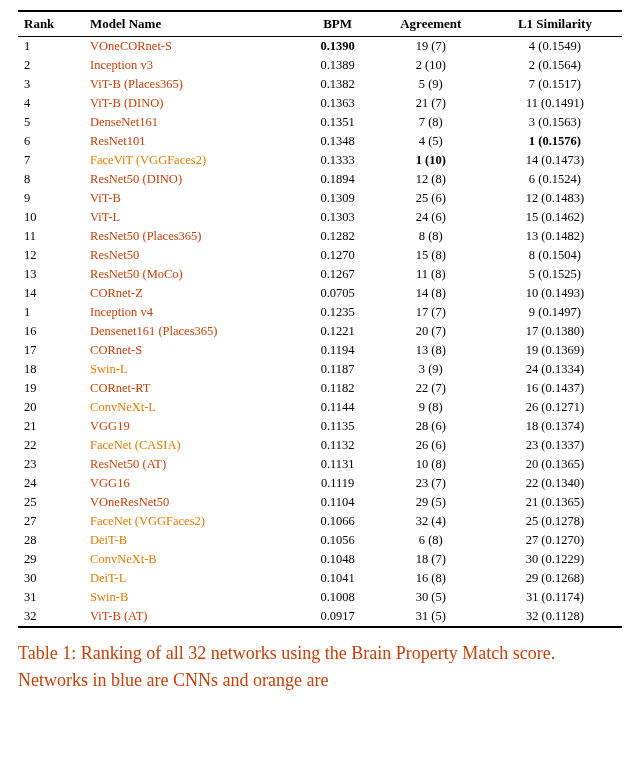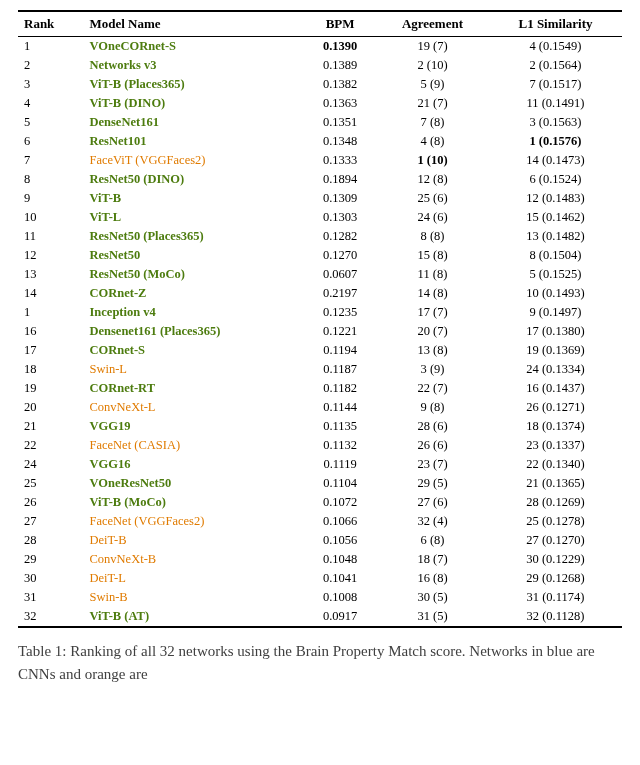--- a/index.html
+++ b/index.html
@@ -30,27 +30,27 @@
     }
     thead th.center { text-align: center; }
     tbody tr td {
       padding: 2px 6px;
       font-size: 12.5px;
     }
     tbody tr:last-child {
       border-bottom: 2px solid #000;
     }
     td.center { text-align: center; }
-    .blue { color: #4d7c0f; font-weight: bold; }
+    .blue { color: #c2410c; }
     .orange { color: #e07b00; margin-left: 28px; }
     .caption {
       padding: 6px 18px 8px 18px;
-      font-size: 15px;
+      font-size: 18px;
       line-height: 1.5;
-      color: #404040;
+      color: #c2410c;
     }
   </style>
 </head>
 <body>
 
 <div class="table-container">
   <table>
     <thead>
       <tr>
         <th>Rank</th>
@@ -63,21 +63,21 @@
     <tbody id="table-body">
     <tr>
           <td>1</td>
           <td class="blue">VOneCORnet-S</td>
           <td class="center"><b>0.1390</b></td>
           <td class="center">19 (7)</td>
           <td class="center">4 (0.1549)</td>
         </tr>
         <tr>
           <td>2</td>
-          <td class="blue">Networks v3</td>
+          <td class="blue">Inception v3</td>
           <td class="center">0.1389</td>
           <td class="center">2 (10)</td>
           <td class="center">2 (0.1564)</td>
         </tr>
         <tr>
           <td>3</td>
           <td class="blue">ViT-B (Places365)</td>
           <td class="center">0.1382</td>
           <td class="center">5 (9)</td>
           <td class="center">7 (0.1517)</td>
@@ -93,21 +93,21 @@
           <td>5</td>
           <td class="blue">DenseNet161</td>
           <td class="center">0.1351</td>
           <td class="center">7 (8)</td>
           <td class="center">3 (0.1563)</td>
         </tr>
         <tr>
           <td>6</td>
           <td class="blue">ResNet101</td>
           <td class="center">0.1348</td>
-          <td class="center">4 (8)</td>
+          <td class="center">4 (5)</td>
           <td class="center"><b>1 (0.1576)</b></td>
         </tr>
         <tr>
           <td>7</td>
           <td class="orange">FaceViT (VGGFaces2)</td>
           <td class="center">0.1333</td>
           <td class="center"><b>1 (10)</b></td>
           <td class="center">14 (0.1473)</td>
         </tr>
         <tr>
@@ -141,28 +141,28 @@
         <tr>
           <td>12</td>
           <td class="blue">ResNet50</td>
           <td class="center">0.1270</td>
           <td class="center">15 (8)</td>
           <td class="center">8 (0.1504)</td>
         </tr>
         <tr>
           <td>13</td>
           <td class="blue">ResNet50 (MoCo)</td>
-          <td class="center">0.0607</td>
+          <td class="center">0.1267</td>
           <td class="center">11 (8)</td>
           <td class="center">5 (0.1525)</td>
         </tr>
         <tr>
           <td>14</td>
           <td class="blue">CORnet-Z</td>
-          <td class="center">0.2197</td>
+          <td class="center">0.0705</td>
           <td class="center">14 (8)</td>
           <td class="center">10 (0.1493)</td>
         </tr>
         <tr>
           <td>1</td>
           <td class="blue">Inception v4</td>
           <td class="center">0.1235</td>
           <td class="center">17 (7)</td>
           <td class="center">9 (0.1497)</td>
         </tr>
@@ -209,39 +209,39 @@
           <td class="center">18 (0.1374)</td>
         </tr>
         <tr>
           <td>22</td>
           <td class="orange">FaceNet (CASIA)</td>
           <td class="center">0.1132</td>
           <td class="center">26 (6)</td>
           <td class="center">23 (0.1337)</td>
         </tr>
         <tr>
+          <td>23</td>
+          <td class="blue">ResNet50 (AT)</td>
+          <td class="center">0.1131</td>
+          <td class="center">10 (8)</td>
+          <td class="center">20 (0.1365)</td>
+        </tr>
+        <tr>
           <td>24</td>
           <td class="blue">VGG16</td>
           <td class="center">0.1119</td>
           <td class="center">23 (7)</td>
           <td class="center">22 (0.1340)</td>
         </tr>
         <tr>
           <td>25</td>
           <td class="blue">VOneResNet50</td>
           <td class="center">0.1104</td>
           <td class="center">29 (5)</td>
           <td class="center">21 (0.1365)</td>
-        </tr>
-        <tr>
-          <td>26</td>
-          <td class="blue">ViT-B (MoCo)</td>
-          <td class="center">0.1072</td>
-          <td class="center">27 (6)</td>
-          <td class="center">28 (0.1269)</td>
         </tr>
         <tr>
           <td>27</td>
           <td class="orange">FaceNet (VGGFaces2)</td>
           <td class="center">0.1066</td>
           <td class="center">32 (4)</td>
           <td class="center">25 (0.1278)</td>
         </tr>
         <tr>
           <td>28</td>

